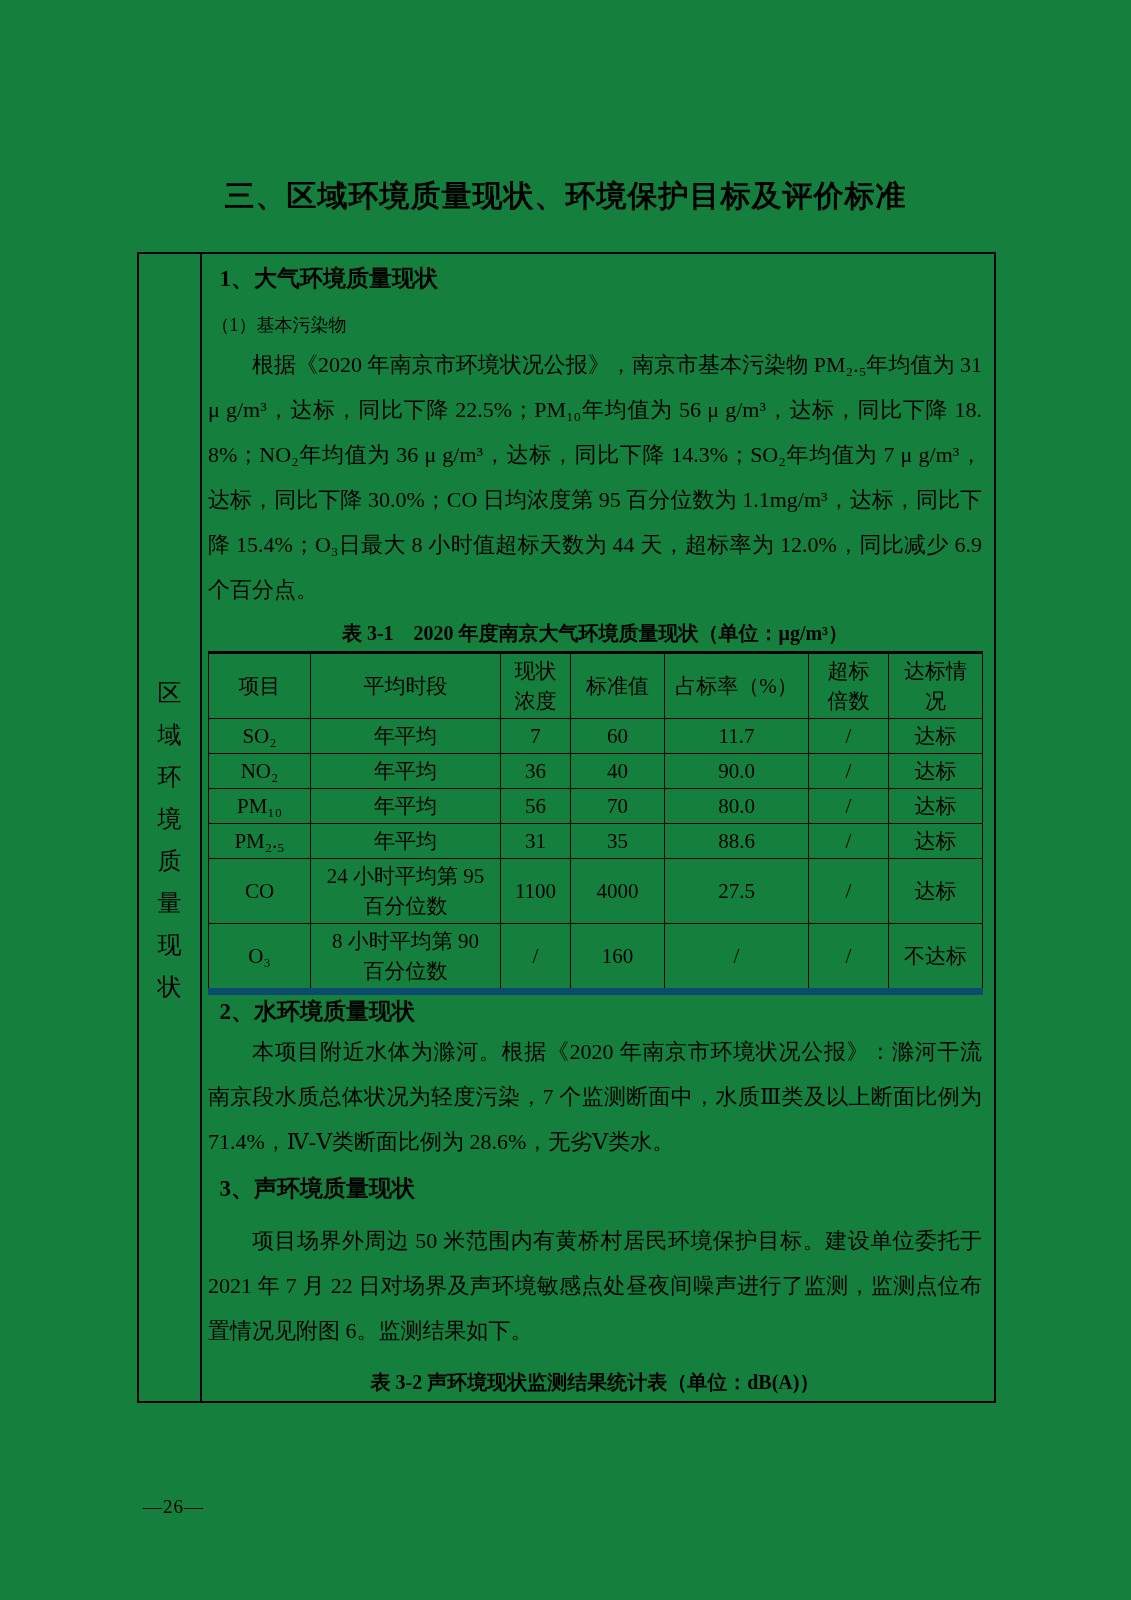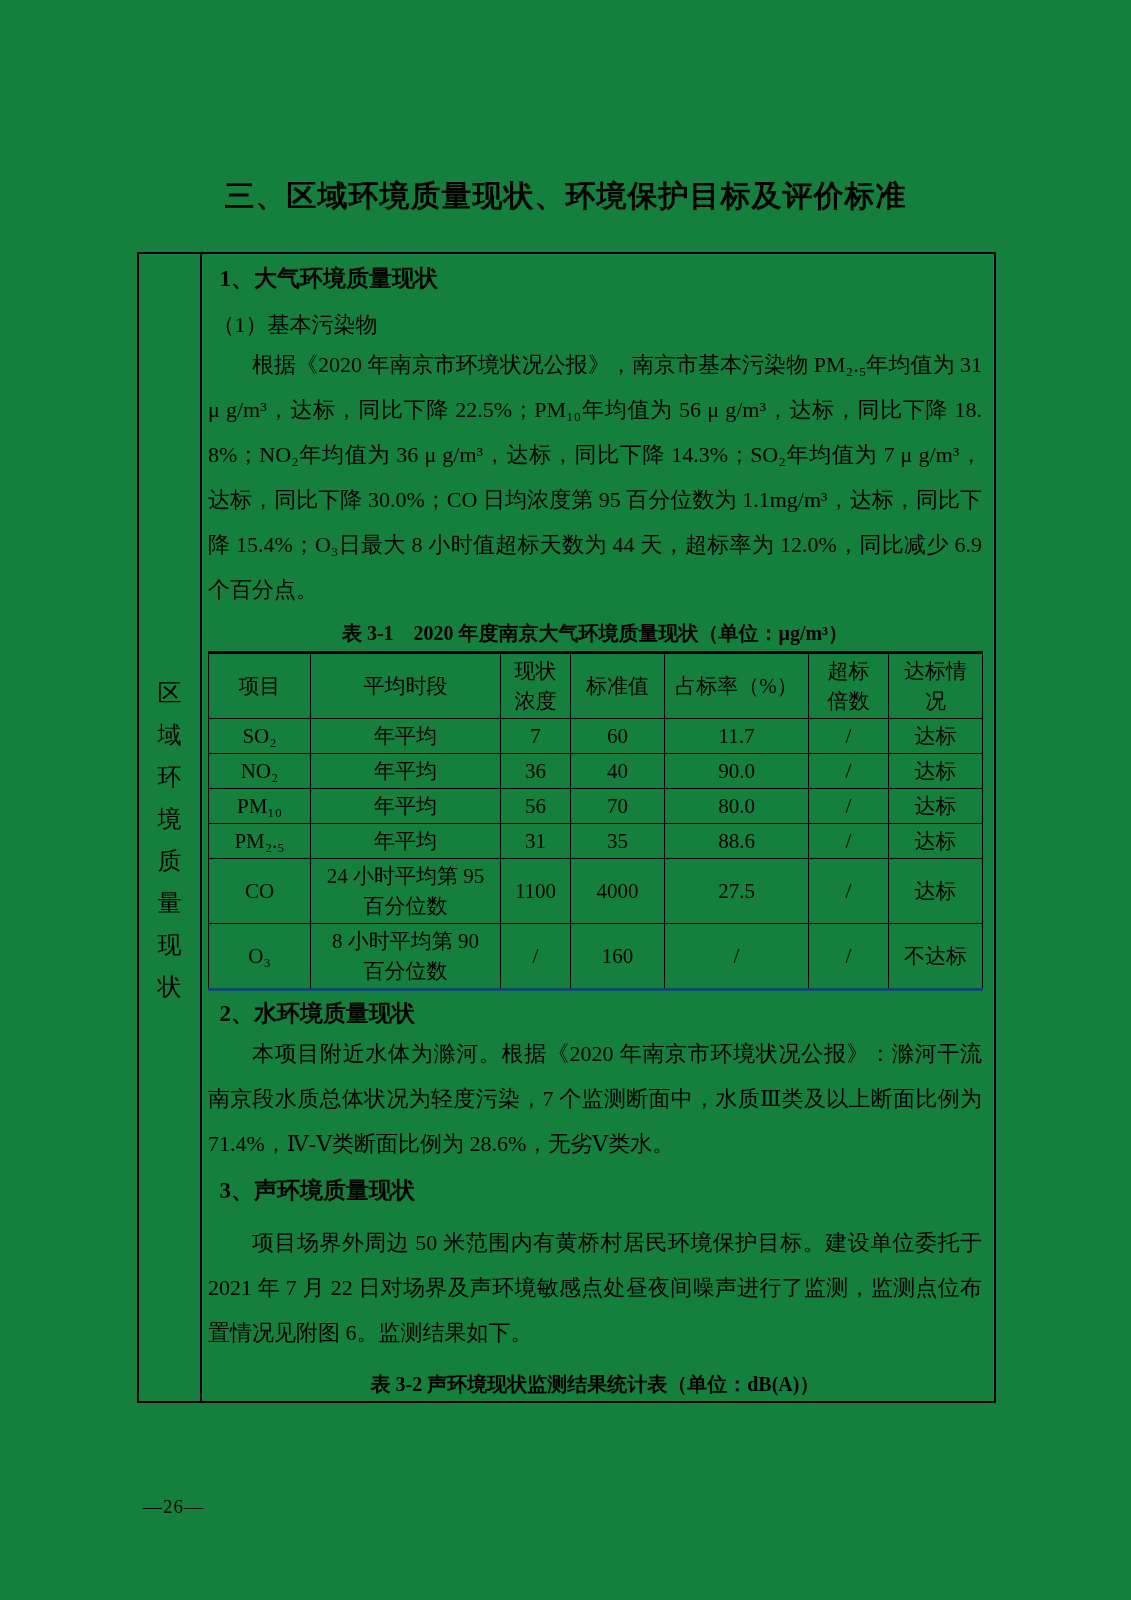--- a/index.html
+++ b/index.html
@@ -53,24 +53,24 @@
     padding: 0 12px 0 6px;
     overflow: hidden;
   }
   .h2 {
     font-size: 23px;
     font-weight: bold;
     line-height: 34px;
     text-indent: 0.5em;
   }
   .h2.air   { margin-top: 8px; }
-  .h2.water { margin-top: 6px; }
+  .h2.water { }
   .h2.noise { margin-top: 8px; }
   .subhead {
-    font-size: 22px;
+    font-size: 18px;
     line-height: 34px;
     margin-top: 12px;
     text-indent: 0.2em;
   }
   .para {
     font-size: 22px;
     line-height: 45px;
     text-align: justify;
     text-indent: 2em;
     word-break: break-all;
@@ -85,21 +85,21 @@
   }
   table {
     border-collapse: collapse;
     width: 774px;
     table-layout: fixed;
     font-size: 21px;
   }
   .t1 {
     margin-top: 3px;
     border-top: 3px solid #000;
-    border-bottom: 3px solid #0c4a6e;
+    border-bottom: 7px solid #0c4a6e;
   }
   .t1 th, .t1 td {
     border: 1px solid #000;
     text-align: center;
     vertical-align: middle;
     padding: 2px 10px;
     line-height: 30px;
     font-weight: normal;
     word-break: break-all;
   }

